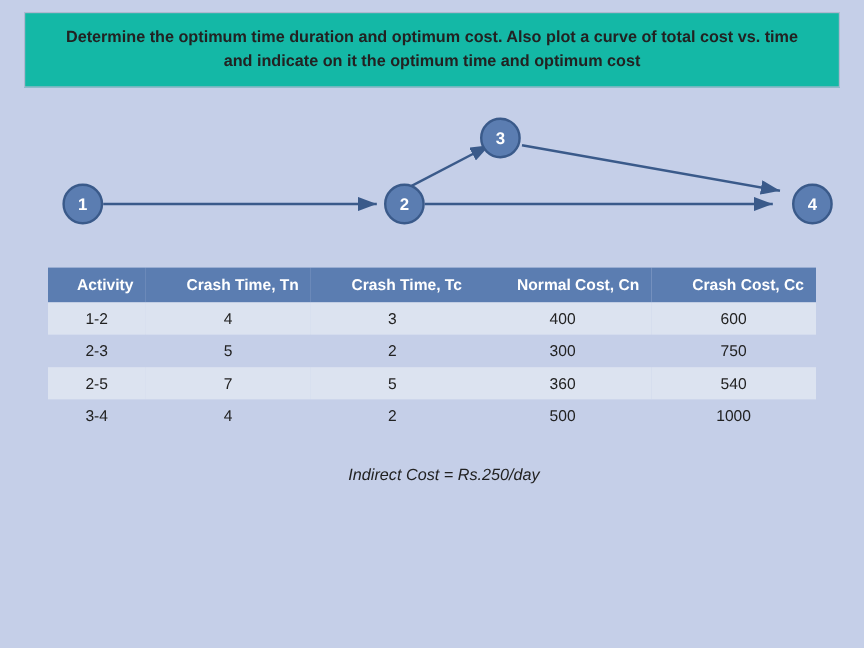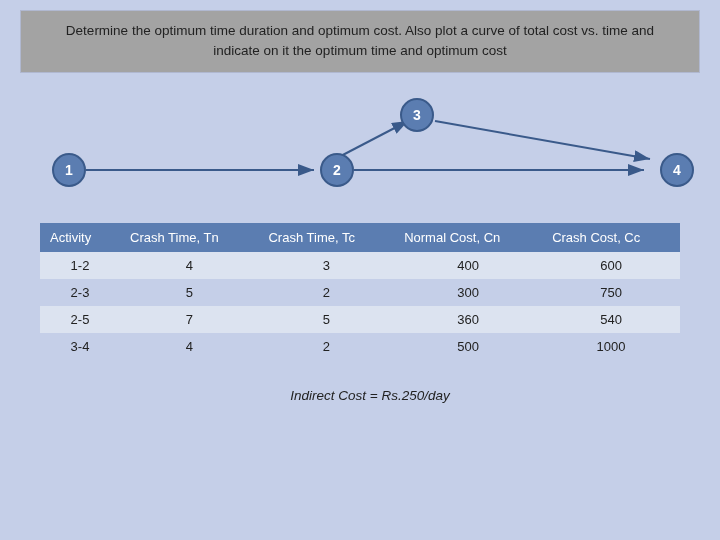--- a/index.html
+++ b/index.html
@@ -15,29 +15,30 @@
       width: 720px;
       height: 540px;
       background: #c5cfe8;
       display: flex;
       flex-direction: column;
       align-items: center;
       padding: 10px 20px;
     }
 
     .header-box {
-      background: #a3a3a3;
+      background: #14b8a6;
       border: 1px solid #b0b8d0;
       width: 100%;
       text-align: center;
       padding: 10px 32px;
       font-size: 13.5px;
       color: #222;
       line-height: 1.5;
       margin-bottom: 10px;
+      font-weight: bold;
     }
 
     
     .network-container {
       position: relative;
       width: 100%;
       height: 130px;
       margin-bottom: 10px;
     }
 
@@ -80,22 +81,22 @@
       font-size: 13px;
     }
 
     thead tr {
       background: #5b7db1;
       color: white;
     }
 
     thead th {
       padding: 7px 10px;
-      text-align: left;
-      font-weight: normal;
+      text-align: right;
+      font-weight: bold;
     }
 
     tbody tr:nth-child(odd) {
       background: #dce3f0;
     }
 
     tbody tr:nth-child(even) {
       background: #c5cfe8;
     }
 

